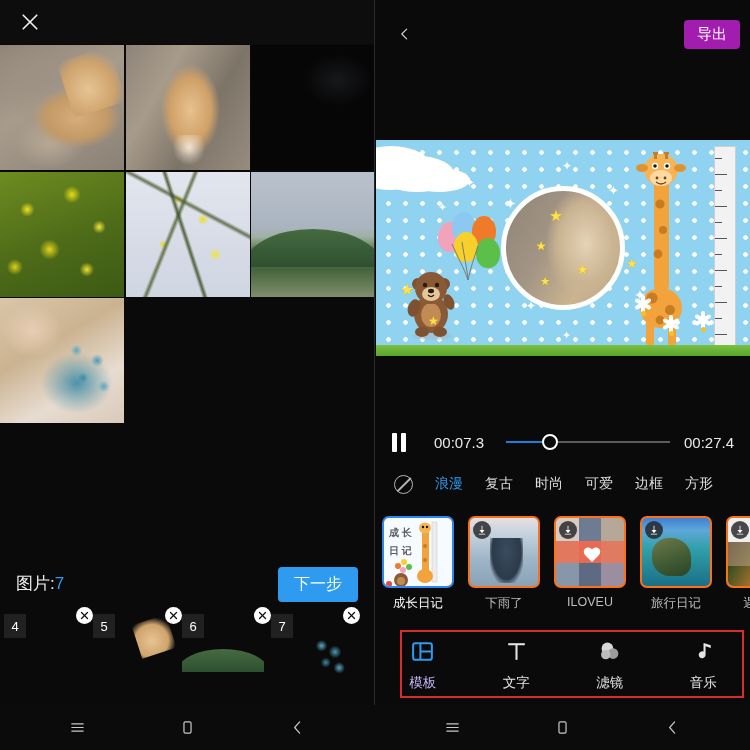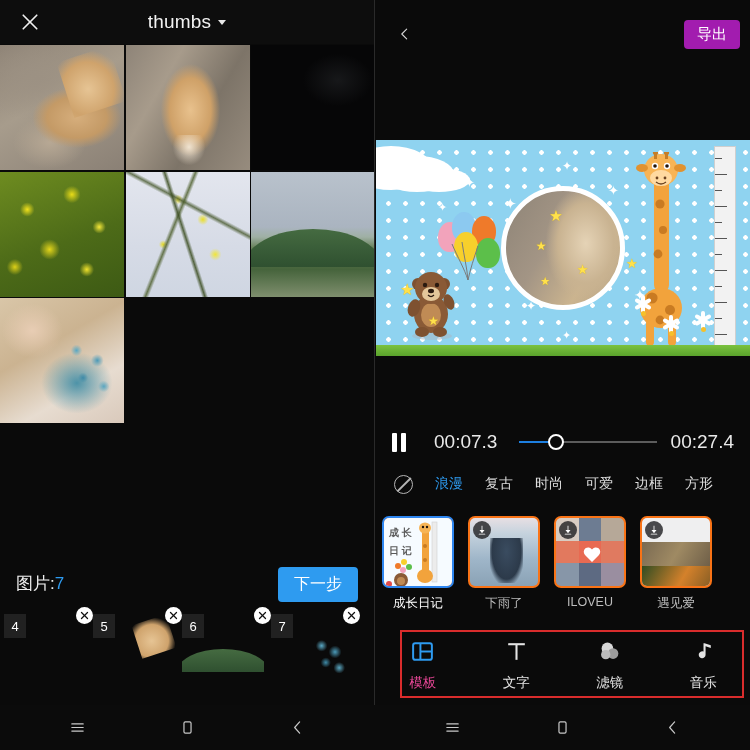--- a/index.html
+++ b/index.html
@@ -202,21 +202,21 @@
   .flower b { position: absolute; left: 50%; top: 50%; width: 5px; height: 5px; margin: -2.5px 0 0 -2.5px;
     background: #f5c02b; border-radius: 50%; }
 
   
   .playback {
     position: absolute; left: 376px; top: 420px; width: 374px; height: 44px;
     display: flex; align-items: center; padding: 0 16px;
   }
   .pause-btn { width: 28px; display: flex; gap: 4px; cursor: pointer; }
   .pause-btn i { display: block; width: 5px; height: 19px; background: #fff; border-radius: 1px; }
-  .time { color: #e9e9e9; font-size: 19px; font-variant-numeric: tabular-nums; }
+  .time { color: #e9e9e9; font-size: 15px; font-variant-numeric: tabular-nums; }
   .time.left { margin-left: 14px; }
   .time.right { margin-left: auto; }
   .slider { flex: 1; margin: 0 14px 0 22px; position: relative; height: 18px; cursor: pointer; }
   .slider .track { position: absolute; left: 0; right: 0; top: 8px; height: 2px; background: #5c5c5c; }
   .slider .fill { position: absolute; left: 0; top: 8px; height: 2px; background: #1d7fe0; }
   .slider .knob {
     position: absolute; top: 1px; width: 16px; height: 16px; margin-left: -8px;
     border-radius: 50%; background: #0a0a0a; border: 2.5px solid #fff;
   }
 
@@ -284,21 +284,21 @@
     position: absolute; left: 376px; bottom: 45px; width: 374px; height: 80px;
     display: flex; align-items: center;
   }
   .tool {
     flex: 1; display: flex; flex-direction: column; align-items: center; gap: 9px;
     cursor: pointer;
   }
   .tool .ic { height: 26px; display: flex; align-items: center; justify-content: center; }
   .tool .ic svg { width: 25px; height: 25px; }
   .tool .lb { color: #e4e4e4; font-size: 13.5px; }
-  .tool.active .lb { color: #ec4899; }
+  .tool.active .lb { color: #c4b5fd; }
   .redbox {
     position: absolute; left: 400px; bottom: 52px; width: 344px; height: 68px;
     border: 2px solid #d92c2c; pointer-events: none; z-index: 5;
   }
 
   
   .navbar {
     position: absolute; bottom: 0; width: 375px; height: 45px;
     display: flex; align-items: center; justify-content: center; gap: 76px;
     background: #0b0b0b;
@@ -313,23 +313,20 @@
 <div class="screen">
 
   <div class="left-panel">
 
     <div class="lp-header">
       <div class="close-btn">
         <svg viewBox="0 0 24 24" fill="none" stroke="#f0f0f0" stroke-width="2.2" stroke-linecap="round">
           <line x1="3" y1="3" x2="21" y2="21"></line>
             <line x1="21" y1="3" x2="3" y2="21"></line>
         </svg>
-      </div>
-      <div class="lp-title">
-        <span>thumbs</span><span class="caret"></span>
       </div>
     </div>
 
     <div class="photo-grid">
       <div class="cell">
           <div class="art dog1"></div>
         </div>
       <div class="cell">
           <div class="art dog2"></div>
         </div>
@@ -641,20 +638,32 @@
         <div class="dl-badge">
           <svg viewBox="0 0 24 24" fill="#fff">
               <path d="M11 2h2v10h5l-6 8-6-8h5z"></path>
               <rect x="4" y="21" width="16" height="2" rx="1"></rect>
             </svg>
         </div>
       </div>
       <div class="tpl-label">ILOVEU</div>
     </div>
 
+    <div class="tpl">
+      <div class="tpl-box">
+        <div class="tp-travel"></div>
+        <div class="dl-badge">
+          <svg viewBox="0 0 24 24" fill="#fff">
+              <path d="M11 2h2v10h5l-6 8-6-8h5z"></path>
+              <rect x="4" y="21" width="16" height="2" rx="1"></rect>
+            </svg>
+        </div>
+      </div>
+      <div class="tpl-label">旅行日记</div>
+    </div>
 
     <div class="tpl">
       <div class="tpl-box">
         <div class="tp-meet">
           <div class="r2"></div>
             <div class="r3"></div>
         </div>
         <div class="dl-badge">
           <svg viewBox="0 0 24 24" fill="#fff">
               <path d="M11 2h2v10h5l-6 8-6-8h5z"></path>

